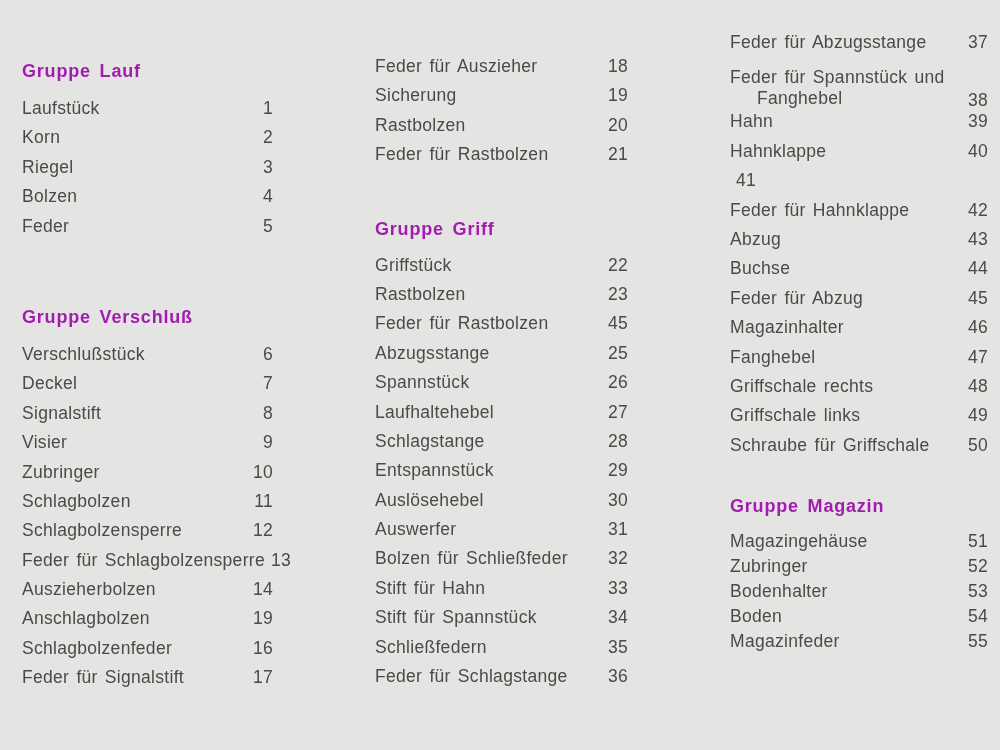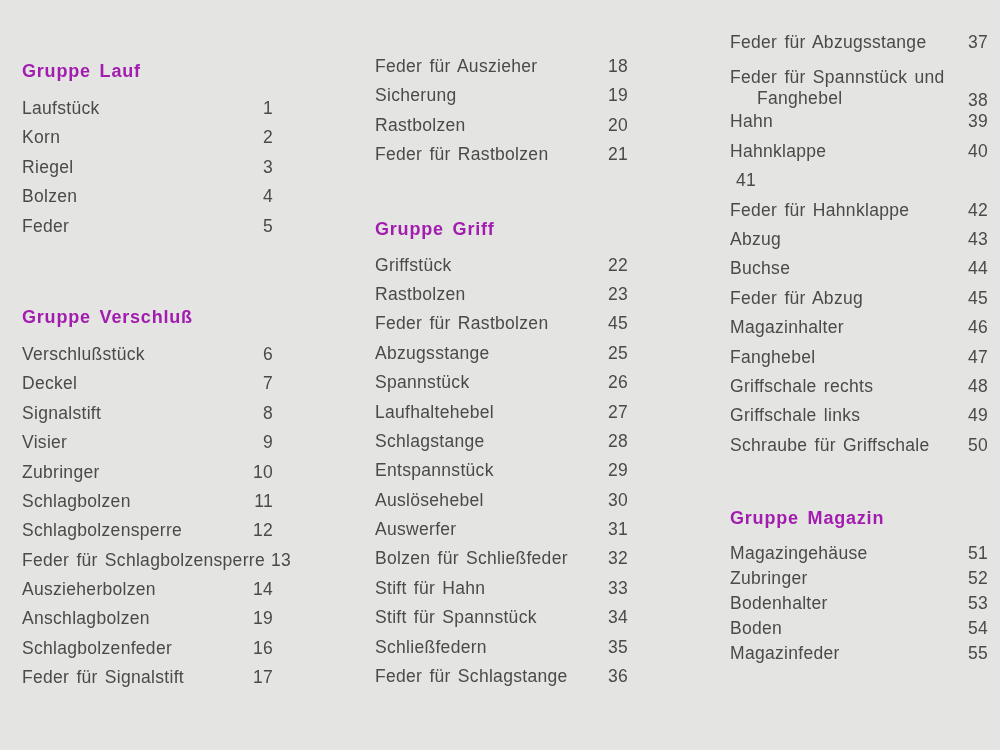--- a/index.html
+++ b/index.html
@@ -36,21 +36,21 @@
     white-space: nowrap;
   }
   .num { flex-shrink: 0; padding-left: 6px; }
 
   
   #col-0 .block-1 { margin-top: 17px; }
   #col-0 .block-2 { margin-top: 62px; }
   #col-0 .block-3 { margin-top: 17px; }
   #col-1 .block-1 { margin-top: 45px; }
   #col-1 .block-2 { margin-top: 16px; }
-  #col-2 .block-1 { margin-top: 44px; }
+  #col-2 .block-1 { margin-top: 32px; }
   #col-2 .block-2 { margin-top: 15px; }
 
   
   .compact .row { height: 25px; }
 
   
   .row.two-line { height: 50px; align-items: center; padding-top: 4px; }
   .two-line .lbl-multi div { line-height: 21px; }
   .two-line .line2 { padding-left: 27px; }
   .two-line .num { align-self: flex-end; line-height: 21px; }

